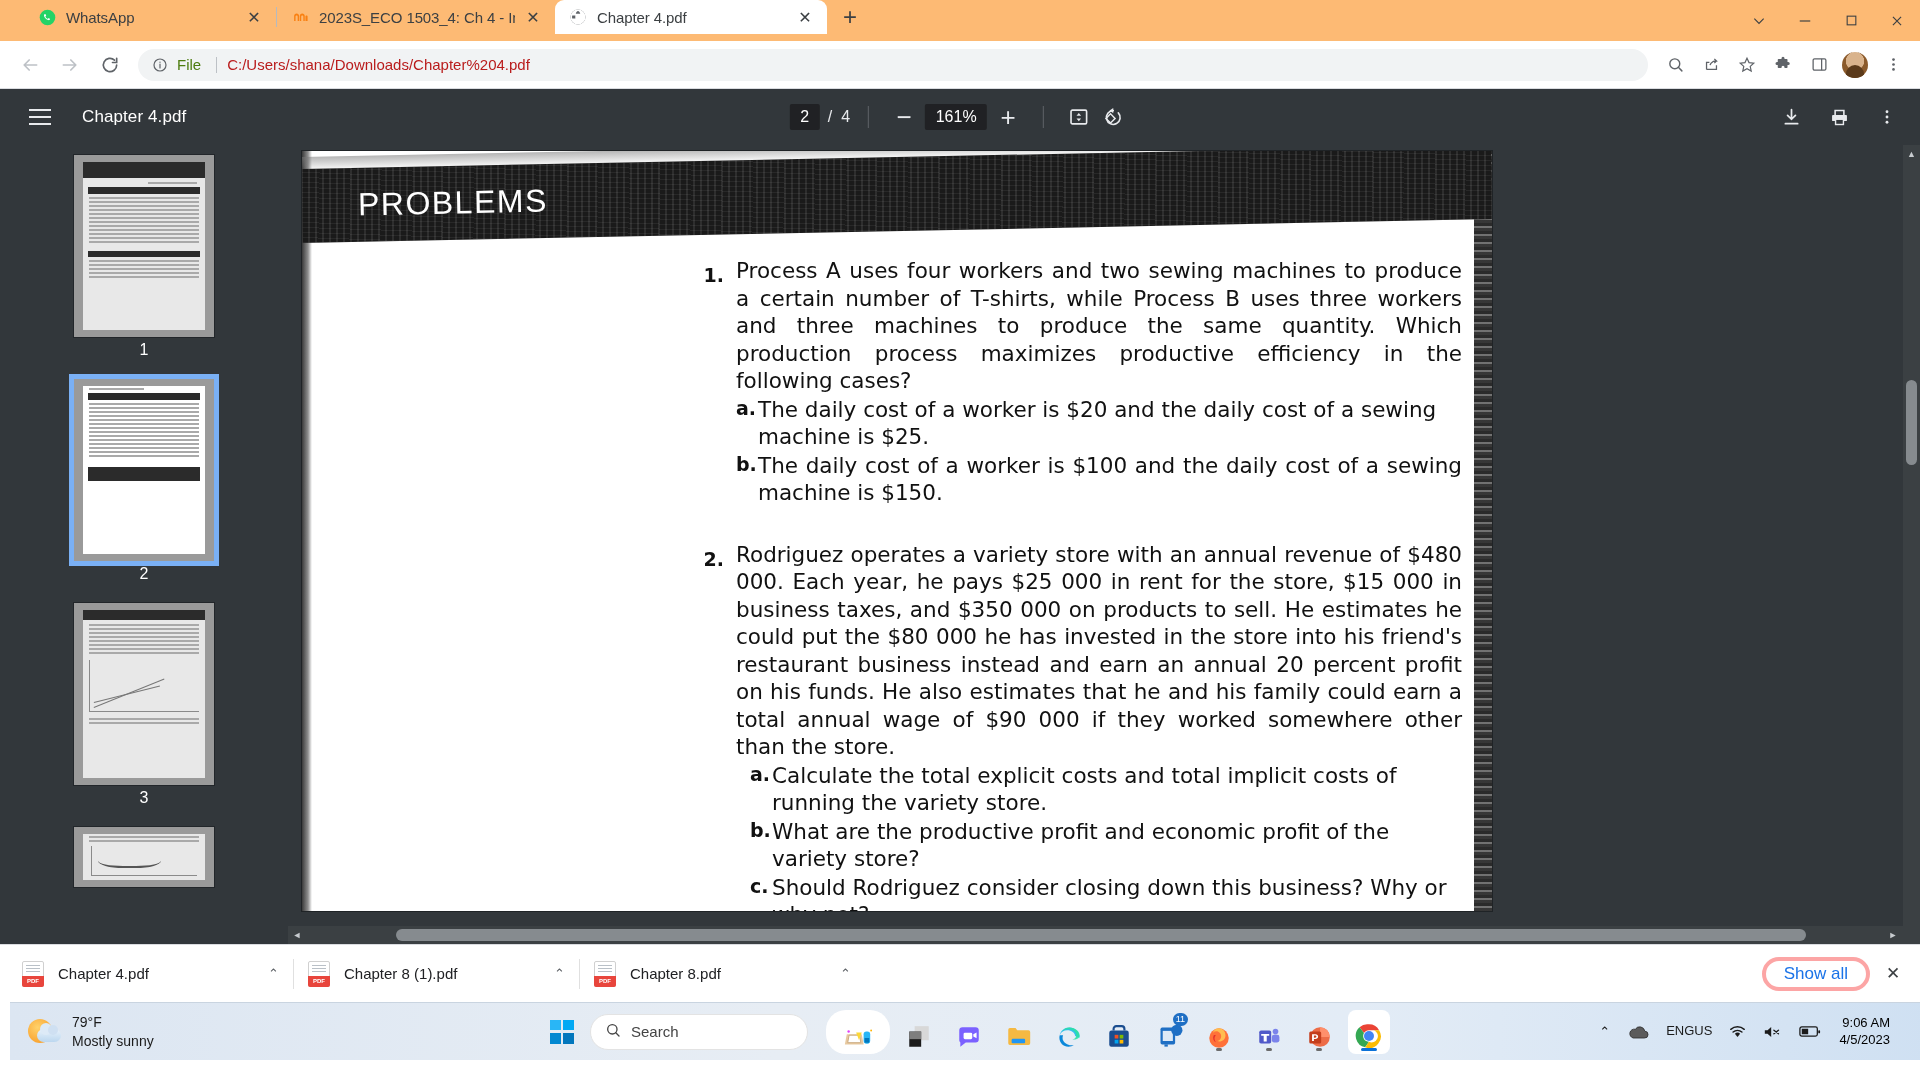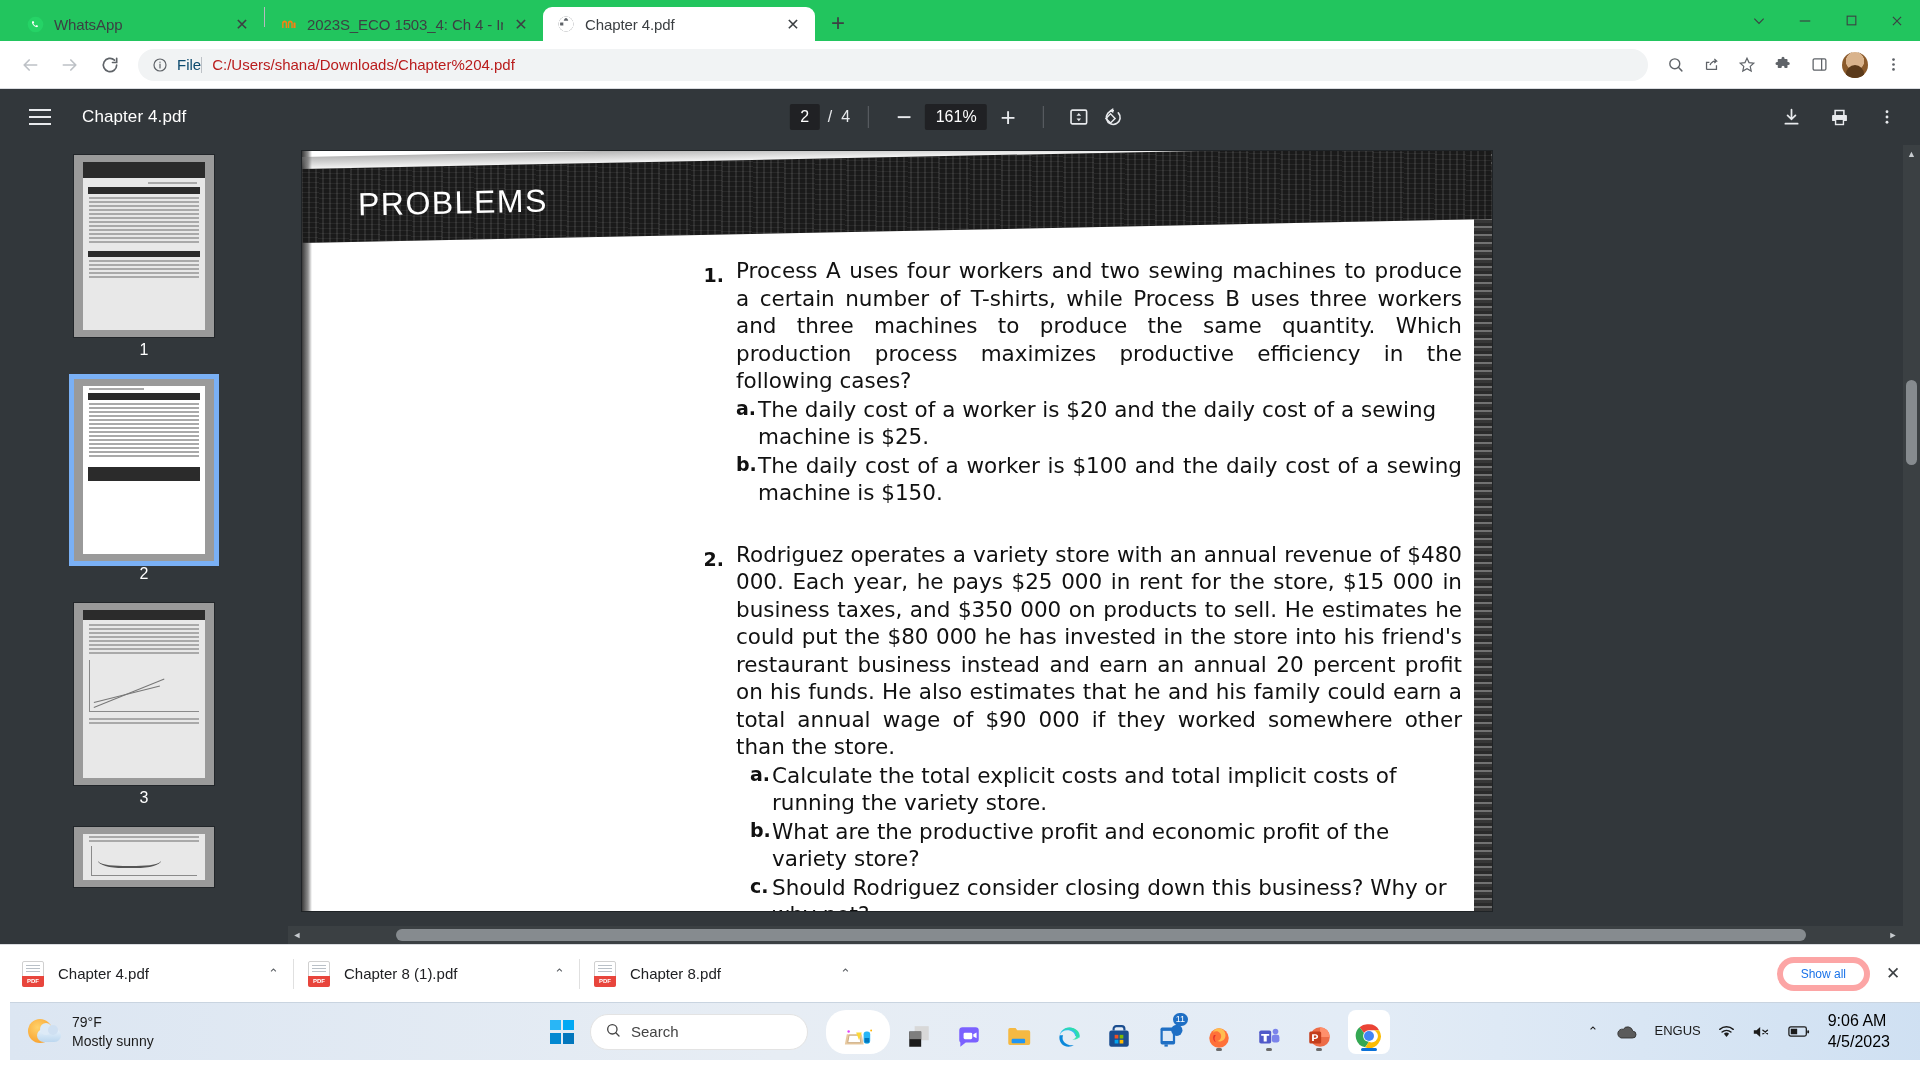--- a/index.html
+++ b/index.html
@@ -7,23 +7,23 @@
     width: 1920px; height: 1080px;
     overflow: hidden;
     font-family: "Liberation Sans", sans-serif;
     background: #ffffff;
   }
 
   
   .browser { width: 1920px; height: 1080px; position: relative; background:#fff; }
 
   .tabstrip {
-    height: 41px; background: #22c55e;
-    display: flex; align-items: flex-end; position: relative;
-    padding-left: 12px;
+    height: 41px; background: #fdba74;
+    display: flex; position: relative;
+    padding-left: 24px;
   }
   .tab {
     height: 34px; display: flex; align-items: center;
     padding: 0 12px 0 14px; min-width: 240px; max-width: 300px;
     position: relative; font-size: 15px; color: #3c4043;
     border-radius: 9px 9px 0 0;
   }
   .tab.inactive { background: transparent; }
   .tab.active { background: #fff; }
   .tab-favicon {
@@ -65,21 +65,21 @@
     width: 40px;height:40px;display:flex;align-items:center;justify-content:center;
     color:#5f6368;
   }
   .nav-btn.disabled { color:#bdc1c6; }
   .omnibox {
     flex: 1 1 auto; height: 32px; background: #f1f3f4; border-radius: 16px;
     display:flex; align-items:center; padding: 0 14px; margin: 0 8px;
     font-size: 15px; color:#202124;
   }
   .omni-info { margin-right:9px; display:flex;align-items:center; color:#5f6368;}
-  .omni-file { color:#0c4a6e; margin-right: 0; }
+  .omni-file { color:#4d7c0f; margin-right: 15px; }
   .omni-div { width:1px;height:16px;background:#bdc1c6;margin-right:10px;}
   .omni-url { color:#b91c1c; }
   .tb-icons { display:flex; align-items:center; }
   .tb-icon {
     width:34px;height:34px;display:flex;align-items:center;justify-content:center;
     color:#5f6368; margin-left: 2px;
   }
   .avatar {
     width: 26px;height:26px;border-radius:50%;
     background: radial-gradient(circle at 50% 35%, #d9b38c 0 42%, #8b5a2b 44% 100%);
@@ -238,22 +238,22 @@
     display:flex;align-items:center;justify-content:center; border-radius:0 0 2px 2px;
   }
   .pdf-ic::before{
     content:""; position:absolute; left:3px; top:3px; right:3px; height:9px;
     background: repeating-linear-gradient(180deg,#b9c0c7 0 1px, #fff 1px 3px);
   }
   .dl-name{ flex:1 1 auto; white-space:nowrap; }
   .dl-caret{ margin-left:16px; color:#5f6368; font-size:13px;}
   .shelf-right{ position:absolute; right:10px; display:flex; align-items:center; gap:6px;}
   .showall{
-    border:6px solid #fca5a5; border-radius:18px; height:34px; padding: 0 18px;
-    display:flex;align-items:center; color:#1a73e8; font-size:12px;
+    border:4px solid #fca5a5; border-radius:18px; height:34px; padding: 0 18px;
+    display:flex;align-items:center; color:#1a73e8; font-size:17px;
   }
   .shelf-close{width:34px;height:34px;display:flex;align-items:center;justify-content:center;color:#3c4043;font-size:17px;}
 
   
   .taskbar{
     height: 58px; width:1920px;
     background: linear-gradient(90deg,#dce6f2 0%, #e7edf4 40%, #e3ecf6 70%, #cfe0f2 100%);
     display:flex; align-items:center; position:relative;
     border-top:1px solid #c9d4e0;
     margin-left:10px;
@@ -294,21 +294,21 @@
     width:6px;height:3px;border-radius:2px;background:#6b6b6b;}
   .tbapp.active{ background:#fff; border-radius:8px; }
   .tbapp.active .dot{ width:16px; height:3px; background:#0b72d9;}
   .tbapp.pill{ background:#fff; border-radius:20px; width:64px;}
 
   .tray{
     position:absolute; right:0; display:flex; align-items:center; gap:0px; padding-right: 12px;
   }
   .tray-item{ display:flex;align-items:center;justify-content:center; height:44px; padding: 0 8px; color:#1b1b1b;}
   .lang{ font-size:13px; line-height:1.15; text-align:center;}
-  .clock{ font-size:16px; line-height:1.3; text-align:left; padding-left:10px; padding-right:6px;}
+  .clock{ font-size:13px; line-height:1.3; text-align:right; padding-left:10px; padding-right:6px;}
   .tray-close{ width:22px; }
 </style>
 </head>
 <body>
 
 <div class="browser">
 
   <div class="tabstrip">
 
     <div class="tab inactive" style="width:252px;">

